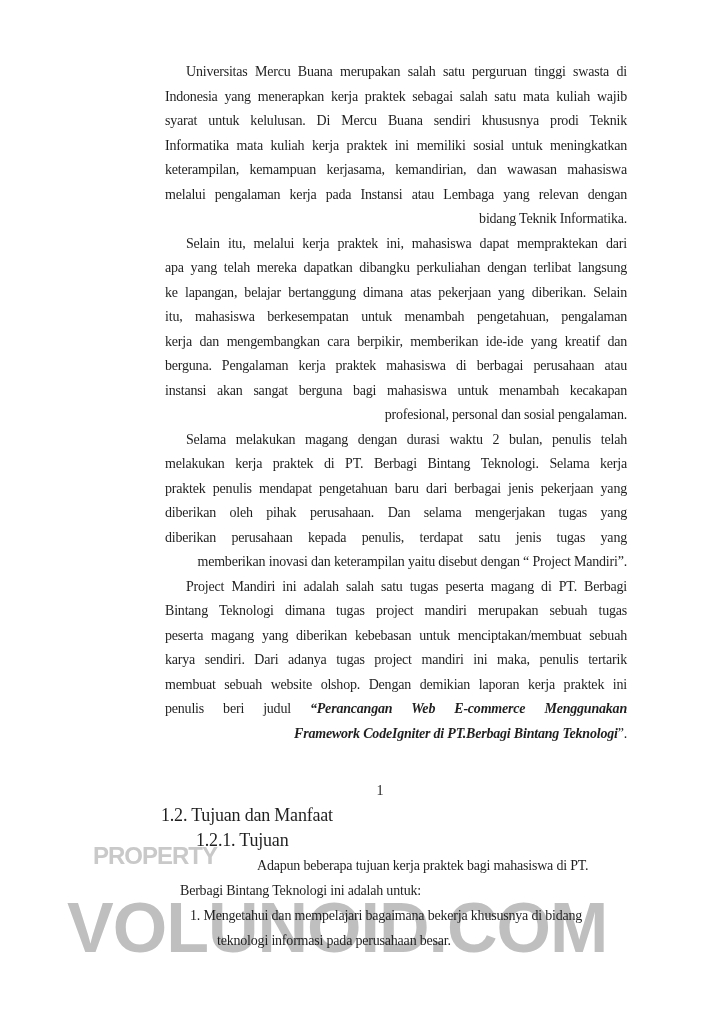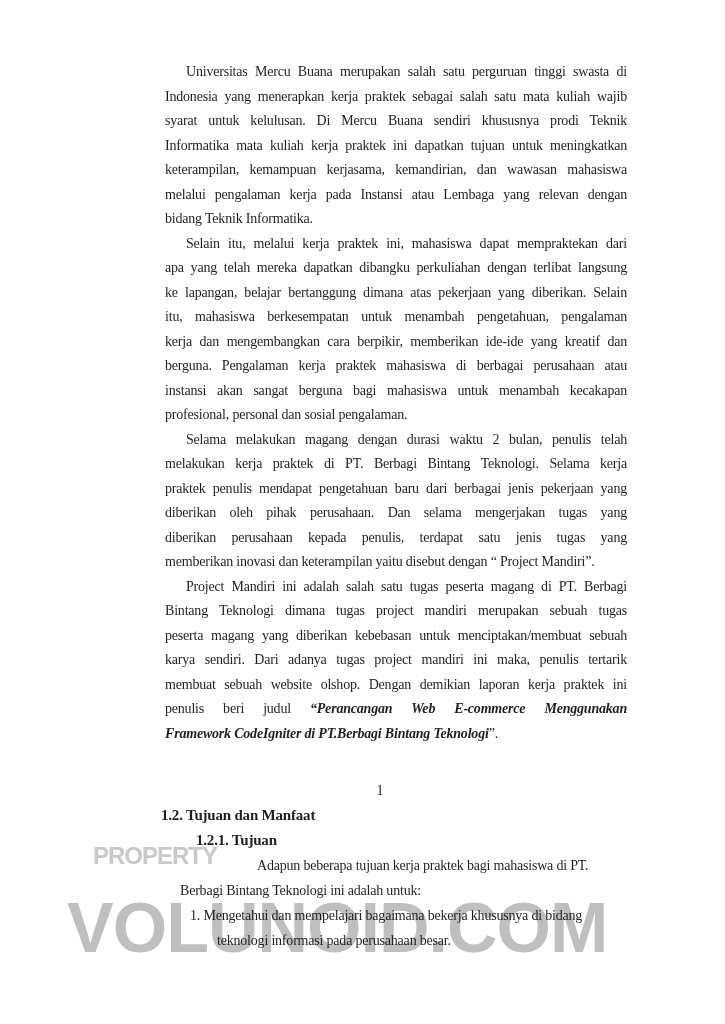--- a/index.html
+++ b/index.html
@@ -54,36 +54,36 @@
     height: 24.5px;
     line-height: 24.5px;
     white-space: nowrap;
   }
   .line.j {
     white-space: normal;
     text-align: justify;
     text-align-last: justify;
   }
   .line.l {
-    text-align: left;
+    text-align: right;
   }
   .line.first {
     padding-left: 21px;
   }
   .st-bi {
     font-weight: 700;
     font-style: italic;
   }
   .spacer { height: 32px; }
   .bottom .line { height: 25px; line-height: 25px; }
   .page-number {
     text-align: center;
     padding-right: 32px;
   }
-  .h-bold { font-weight: 700; font-size: 15px; }
+  .h-bold { font-weight: 400; font-size: 18px; }
   .ml-h1 { margin-left: -4px; }
   .ml-h2 { margin-left: 31px; }
   .ml-l1 { margin-left: 92px; }
   .ml-l2 { margin-left: 15px; }
   .ml-l3 { margin-left: 25px; }
   .ml-l4 { margin-left: 52px; }
 </style>
 </head>
 <body>
 
@@ -93,21 +93,21 @@
 
   <div class="wm wm-large">VOLUNOID.COM</div>
 
   <div class="content">
 
     <div id="body-paragraphs">
         <div>
           <div class="line j first"><span>Universitas Mercu Buana merupakan salah satu perguruan tinggi swasta di</span></div>
           <div class="line j"><span>Indonesia yang menerapkan kerja praktek sebagai salah satu mata kuliah wajib</span></div>
           <div class="line j"><span>syarat untuk kelulusan. Di Mercu Buana sendiri khususnya prodi Teknik</span></div>
-          <div class="line j"><span>Informatika mata kuliah kerja praktek ini dapatkan tujuan untuk meningkatkan</span></div>
+          <div class="line j"><span>Informatika mata kuliah kerja praktek ini memiliki sosial untuk meningkatkan</span></div>
           <div class="line j"><span>keterampilan, kemampuan kerjasama, kemandirian, dan wawasan mahasiswa</span></div>
           <div class="line j"><span>melalui pengalaman kerja pada Instansi atau Lembaga yang relevan dengan</span></div>
           <div class="line l"><span>bidang Teknik Informatika.</span></div>
         </div>
         <div>
           <div class="line j first"><span>Selain itu, melalui kerja praktek ini, mahasiswa dapat mempraktekan dari</span></div>
           <div class="line j"><span>apa yang telah mereka dapatkan dibangku perkuliahan dengan terlibat langsung</span></div>
           <div class="line j"><span>ke lapangan, belajar bertanggung dimana atas pekerjaan yang diberikan. Selain</span></div>
           <div class="line j"><span>itu, mahasiswa berkesempatan untuk menambah pengetahuan, pengalaman</span></div>
           <div class="line j"><span>kerja dan mengembangkan cara berpikir, memberikan ide-ide yang kreatif dan</span></div>

